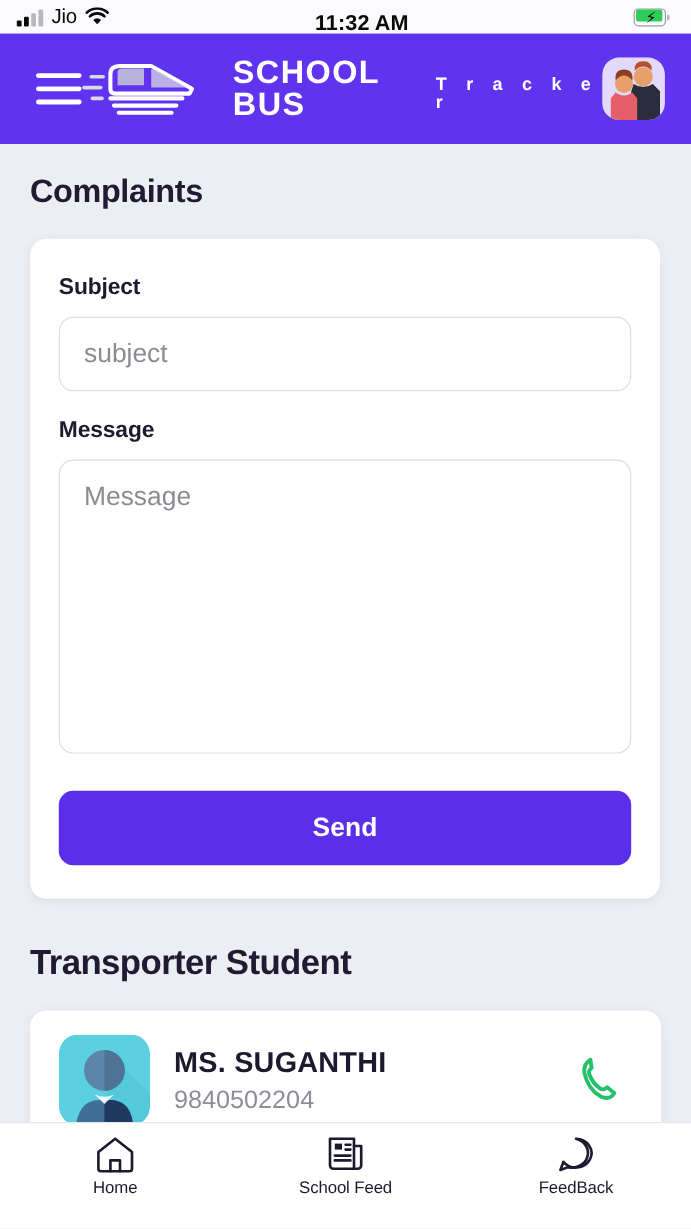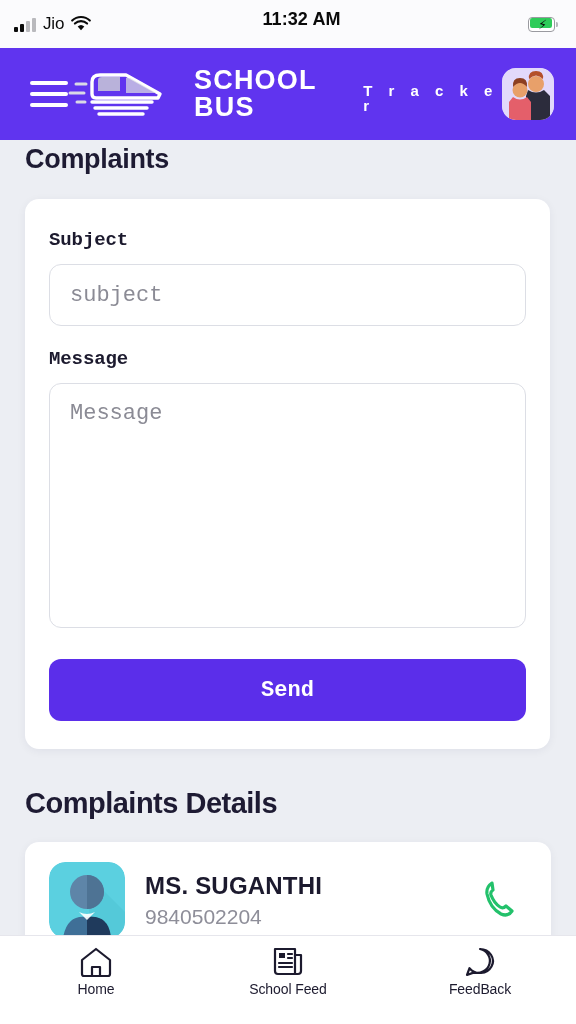--- a/index.html
+++ b/index.html
@@ -7,21 +7,21 @@
     margin: 0; padding: 0;
     width: 576px; height: 1024px;
     overflow: hidden;
     font-family: "Liberation Sans", "DejaVu Sans", sans-serif;
     background: #eceef3;
   }
   .phone { position: relative; width: 576px; height: 1024px; background: #eceef3; overflow: hidden; }
 
   
   .statusbar {
-    height: 48px; background: #fbfbfd;
+    height: 28px; background: #fbfbfd;
     display: flex; align-items: center; justify-content: space-between;
     padding: 0 18px 0 14px;
     gap: 48px;
   }
   .sb-left { display: flex; align-items: center; gap: 7px; }
   .signal { display: flex; align-items: flex-end; gap: 2px; height: 15px; }
   .signal i { display: block; width: 4px; background: #0a0a0a; border-radius: 1px; }
   .signal i:nth-child(1) { height: 5px; }
   .signal i:nth-child(2) { height: 8px; }
   .signal i:nth-child(3) { height: 11px; background: #b9b9bd; }
@@ -58,21 +58,20 @@
 
   
   .content { position: absolute; top: 132px; bottom: 89px; left: 0; right: 0; overflow: hidden; }
   .page-title { font-size: 27px; font-weight: 700; color: #1e1b33; margin: 12px 0 0 25px; letter-spacing: -0.3px; }
   .section-title { font-size: 29px; font-weight: 700; color: #1e1b33; margin: 38px 0 0 25px; letter-spacing: -0.5px; }
 
   .card {
     background: #ffffff; border-radius: 14px; margin: 24px 26px 0 25px;
     box-shadow: 0 2px 10px rgba(20,20,60,0.06);
     padding: 30px 24px 28px 24px;
-    font-family: Liberation Mono, monospace;
   }
   .field-label { font-size: 19px; font-weight: 700; color: #1c1a2e; margin-bottom: 13px; letter-spacing: -0.1px; }
   .text-input {
     width: 100%; height: 62px; border: 1.4px solid #dcdee5; border-radius: 12px;
     background: #fff; font-size: 22px; color: #3a3a44; padding: 0 20px;
     font-family: inherit; outline: none;
   }
   .text-input::placeholder { color: #8b8b95; }
   .text-area {
     width: 100%; height: 245px; border: 1.4px solid #dcdee5; border-radius: 12px;
@@ -188,21 +187,21 @@
 
     <div class="card">
       <div class="field-label">Subject</div>
       <input class="text-input" type="text" placeholder="subject" style="">
       <div class="spacer-20"></div>
       <div class="field-label">Message</div>
       <textarea class="text-area" placeholder="Message" style=""></textarea>
       <button class="send-btn">Send</button>
     </div>
 
-    <div class="section-title">Complaints Details</div>
+    <div class="section-title">Transporter Student</div>
 
     <div class="contact-card">
       <span class="contact-avatar">
         <svg width="76" height="76" viewBox="0 0 76 76">
           <rect width="76" height="76" rx="16" fill="#5bd0e0"></rect>
           <path d="M40 14 L76 50 v26 H40 Z" fill="#4fc2d4" opacity="0.55"></path>
           <circle cx="38" cy="30" r="17" fill="#5e85a8"></circle>
           <path d="M38 13 a17 17 0 0 1 0 34 Z" fill="#4e7394"></path>
           <path d="M14 76 q4-24 24-21 q20-3 24 21 Z" fill="#3f6f97"></path>
           <path d="M38 55 q22-3 24 21 H38 Z" fill="#1f3a5c"></path>

